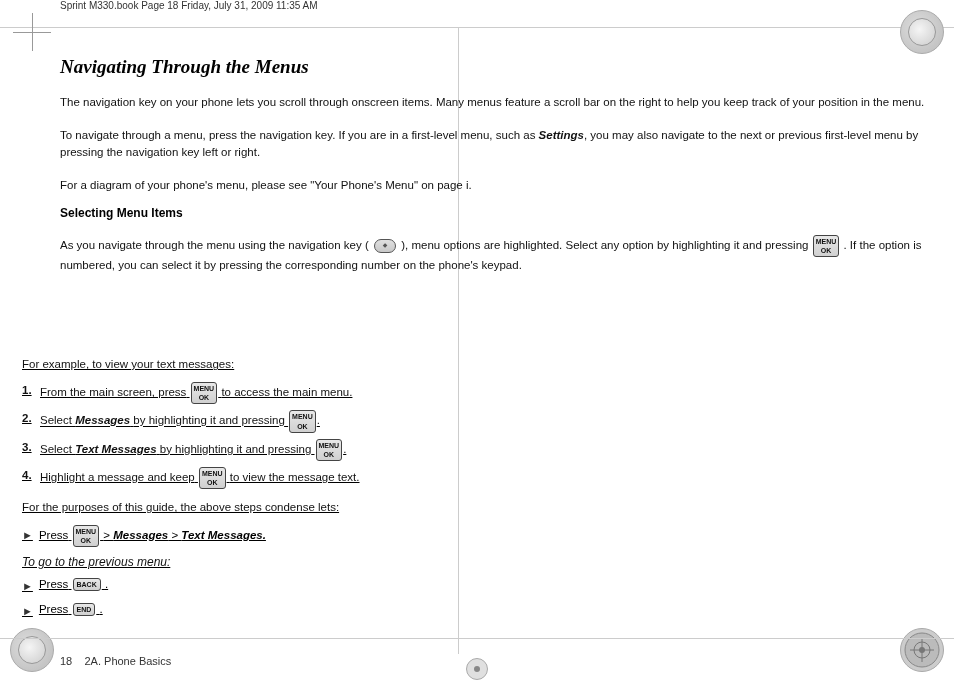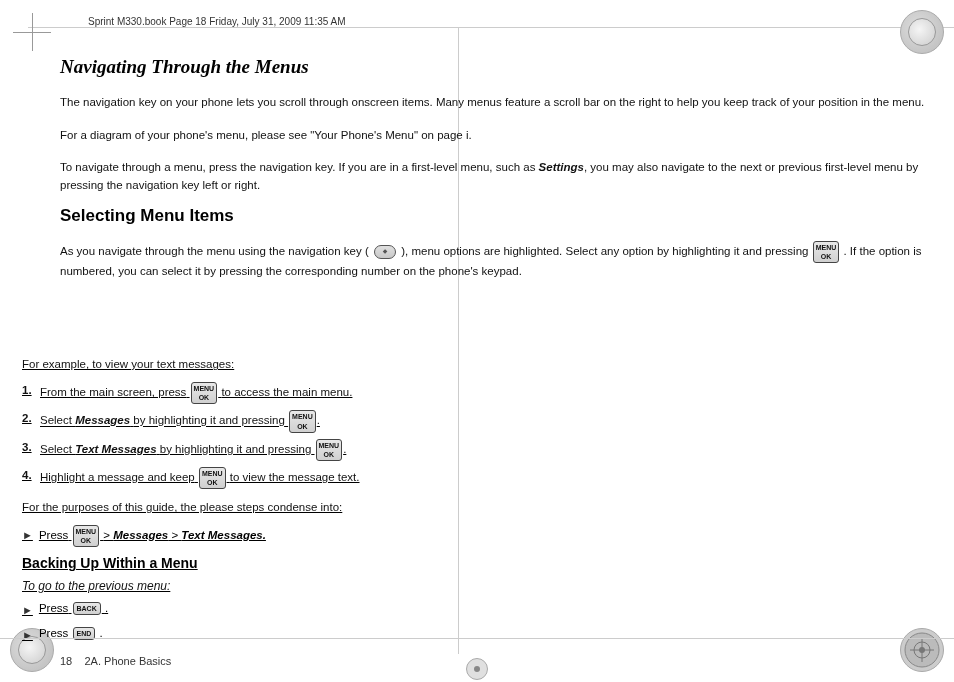--- a/index.html
+++ b/index.html
@@ -95,23 +95,22 @@
 
     
     .header-bar {
       position: absolute;
       top: 0;
       left: 0;
       right: 0;
       height: 28px;
       border-bottom: 1px solid #ccc;
       display: flex;
-      align-items: flex-end;
+      align-items: flex-start;
       padding: 0 60px;
-      margin-left: 28px;
     }
     .header-bar span {
       font-size: 10px;
       font-family: Arial, sans-serif;
       color: #333;
     }
 
     
     .footer-bar {
       position: absolute;
@@ -173,21 +172,21 @@
       margin-top: 15px;
     }
 
     .body-text em {
       font-style: italic;
       font-weight: bold;
     }
 
     .section-heading {
       font-family: Arial, Helvetica, sans-serif;
-      font-size: 17px;
+      font-size: 12px;
       font-weight: bold;
       color: #000;
       margin-bottom: 8px;
       margin-top: 8px;
     }
 
     .nav-key-icon {
       display: inline-block;
       vertical-align: middle;
       width: 22px;
@@ -416,25 +415,25 @@
   <div class="content-area">
 
     <div class="left-col">
 
       <div class="page-title">Navigating Through the Menus</div>
 
       <p class="body-text">
         <span>The navigation key on your phone lets you scroll through onscreen items. Many menus feature a scroll bar on the right to help you keep track of your position in the menu.</span>
       </p>
 
-      <p class="body-text">For a diagram of your phone's menu, please see "Your Phone's Menu" on page i.</p>
-
       <p class="body-text">
         <span>To navigate through a menu, press the navigation key. If you are in a first-level menu, such as </span><em>Settings</em><span>, you may also navigate to the next or previous first-level menu by pressing the navigation key left or right.</span>
       </p>
+
+      <p class="body-text">For a diagram of your phone's menu, please see "Your Phone's Menu" on page i.</p>
 
       <div class="section-heading">Selecting Menu Items</div>
 
       <p class="body-text">
         <span>As you navigate through the menu using the navigation key (</span>
         <span class="nav-key-icon"></span>
         <span>), menu options are highlighted. Select any option by highlighting it and pressing</span>
         <span class="menu-btn">MENU<br>OK</span>
         <span>. If the option is numbered, you can select it by pressing the corresponding number on the phone's keypad.</span>
       </p>
@@ -475,32 +474,31 @@
         <li>
           <span class="num">4.</span>
           <span class="li-text">
             <span>Highlight a message and keep</span>
             <span class="menu-btn">MENU<br>OK</span>
             <span>to view the message text.</span>
           </span>
         </li>
       </ol>
 
-      <p class="condense-text">For the purposes of this guide, the please steps condense into:</p>
+      <p class="condense-text">For the purposes of this guide, the above steps condense lets:</p>
 
       <div class="bullet-item">
         <span class="bullet-triangle">►</span>
         <span>
           <span>Press</span>
           <span class="menu-btn">MENU<br>OK</span>
           <span> &gt; </span><em><strong>Messages</strong></em><span> &gt; </span><em><strong>Text Messages.</strong></em>
         </span>
       </div>
 
-      <div class="section-heading2">Backing Up Within a Menu</div>
 
       <p class="italic-text">To go to the previous menu:</p>
 
       <div class="bullet-item">
         <span class="bullet-triangle">►</span>
         <span>
           <span>Press</span>
           <span class="back-btn">BACK</span>
           <span>.</span>
         </span>

